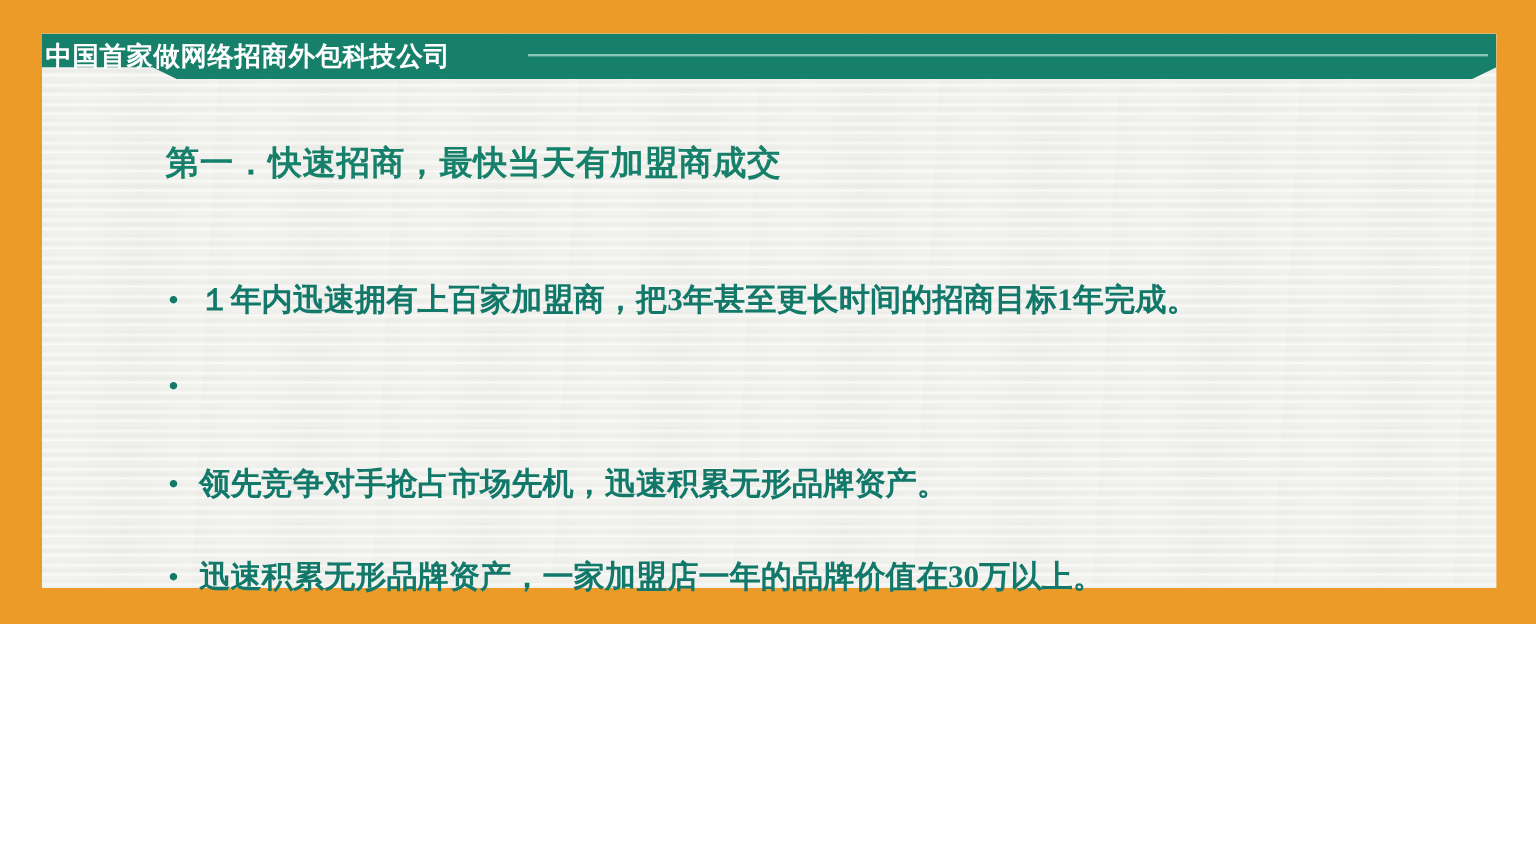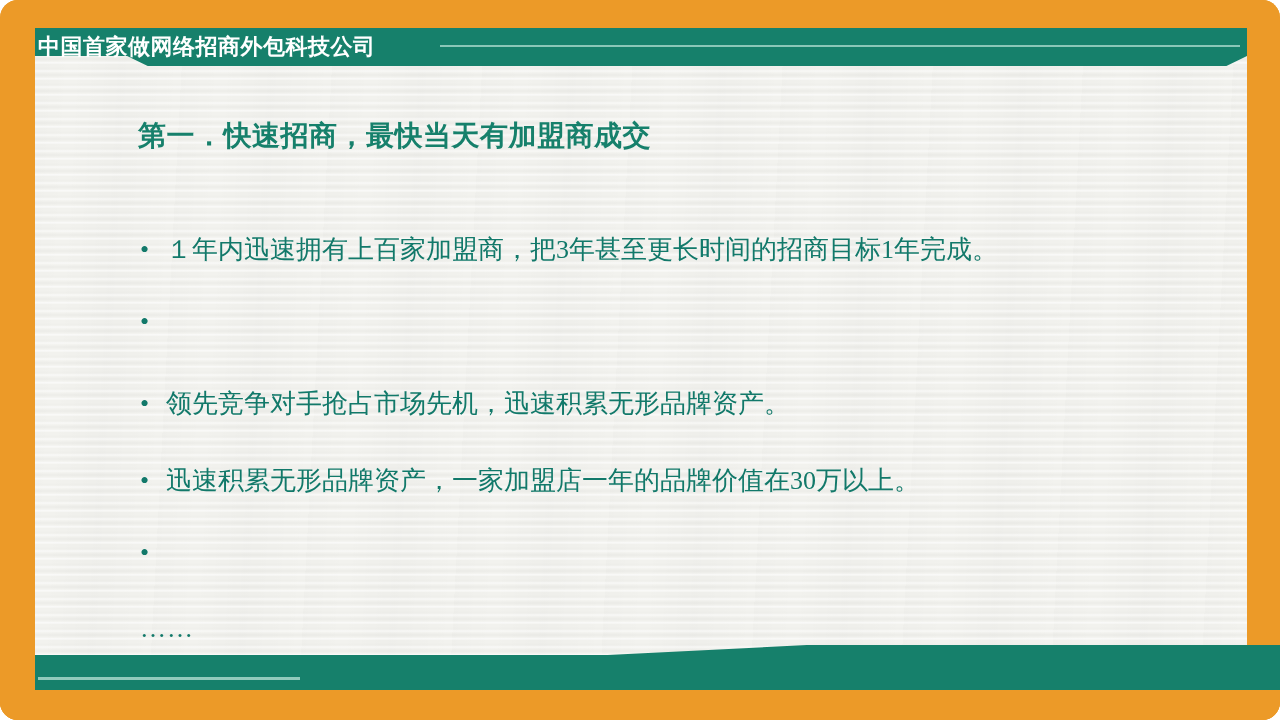--- a/index.html
+++ b/index.html
@@ -3,25 +3,24 @@
 <meta charset="utf-8">
 <style>
   html, body {
     margin: 0;
     padding: 0;
     background: #ffffff;
   }
   .slide {
     position: relative;
     width: 1280px;
-    height: 720px;
+    height: 520px;
     overflow: hidden;
     background: #EC9A28;
     font-family: "Liberation Sans", "DejaVu Sans", sans-serif;
-    border-radius: 18px;
   }
 
   
   .paper {
     position: absolute;
     left: 35px;
     top: 0px;
     width: 1245px;
     height: 690px;
     background: #F2F2EE;
@@ -114,20 +113,21 @@
   }
   .bullet-dot {
     width: 26px;
     flex: 0 0 26px;
     color: #12796A;
     font-size: 26px;
     line-height: 1;
   }
   .bullet-text {
     flex: 1 1 auto;
+    font-weight: bold;
   }
 
   .ellipsis {
     position: absolute;
     left: 140px;
     top: 614px;
     color: #12796A;
     font-family: "Liberation Serif", "DejaVu Serif", serif;
     font-size: 26px;
     letter-spacing: 1px;

